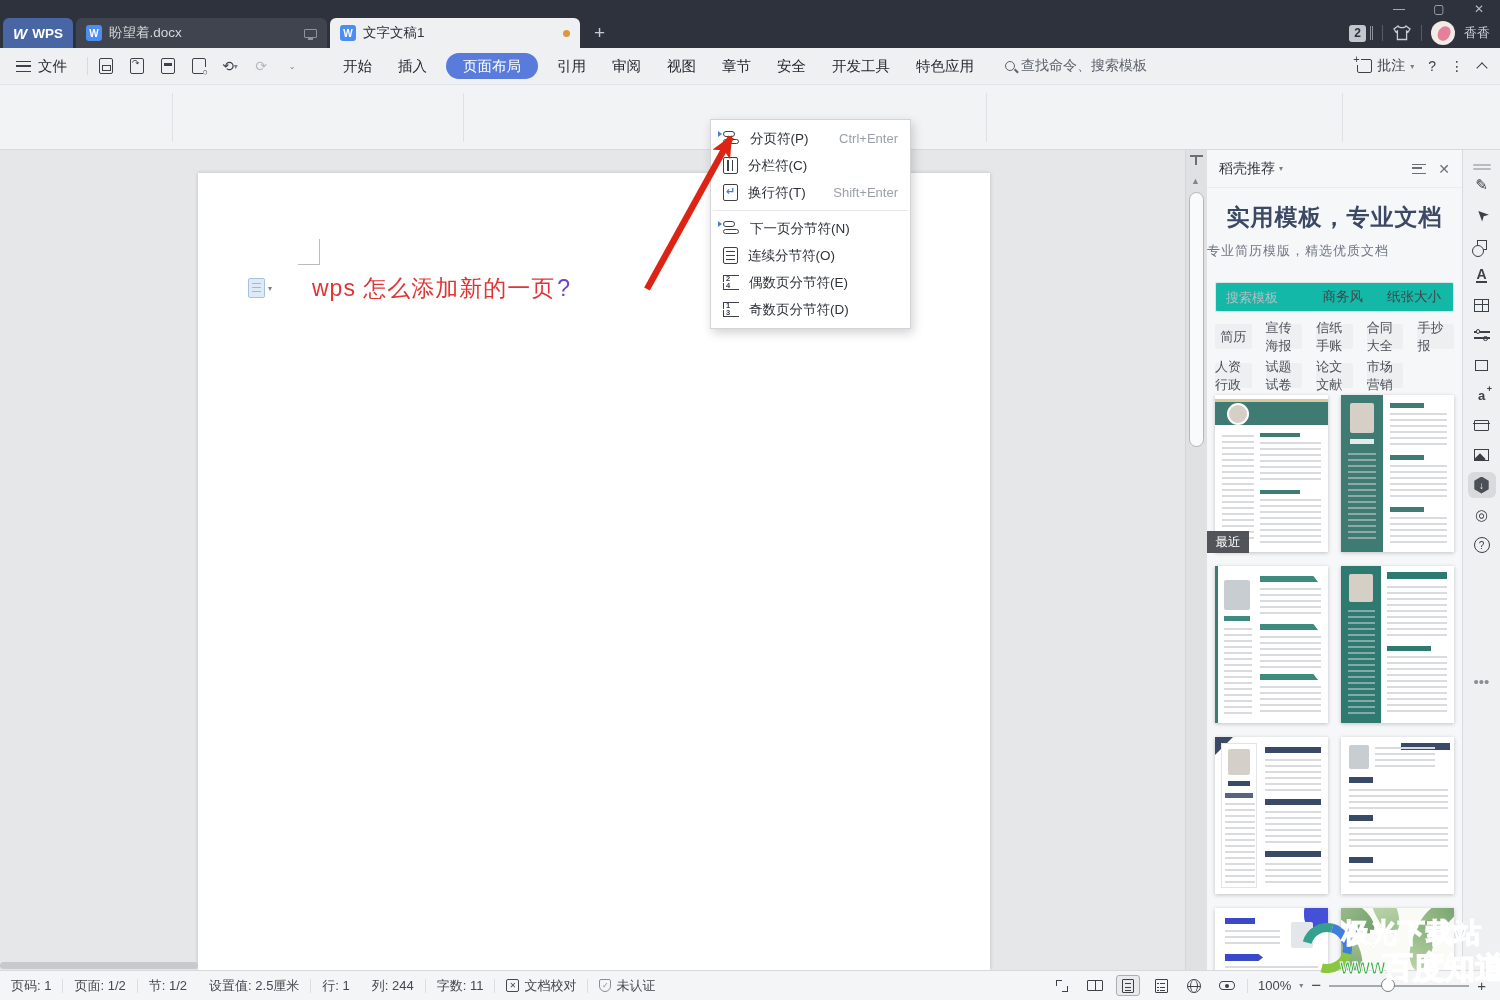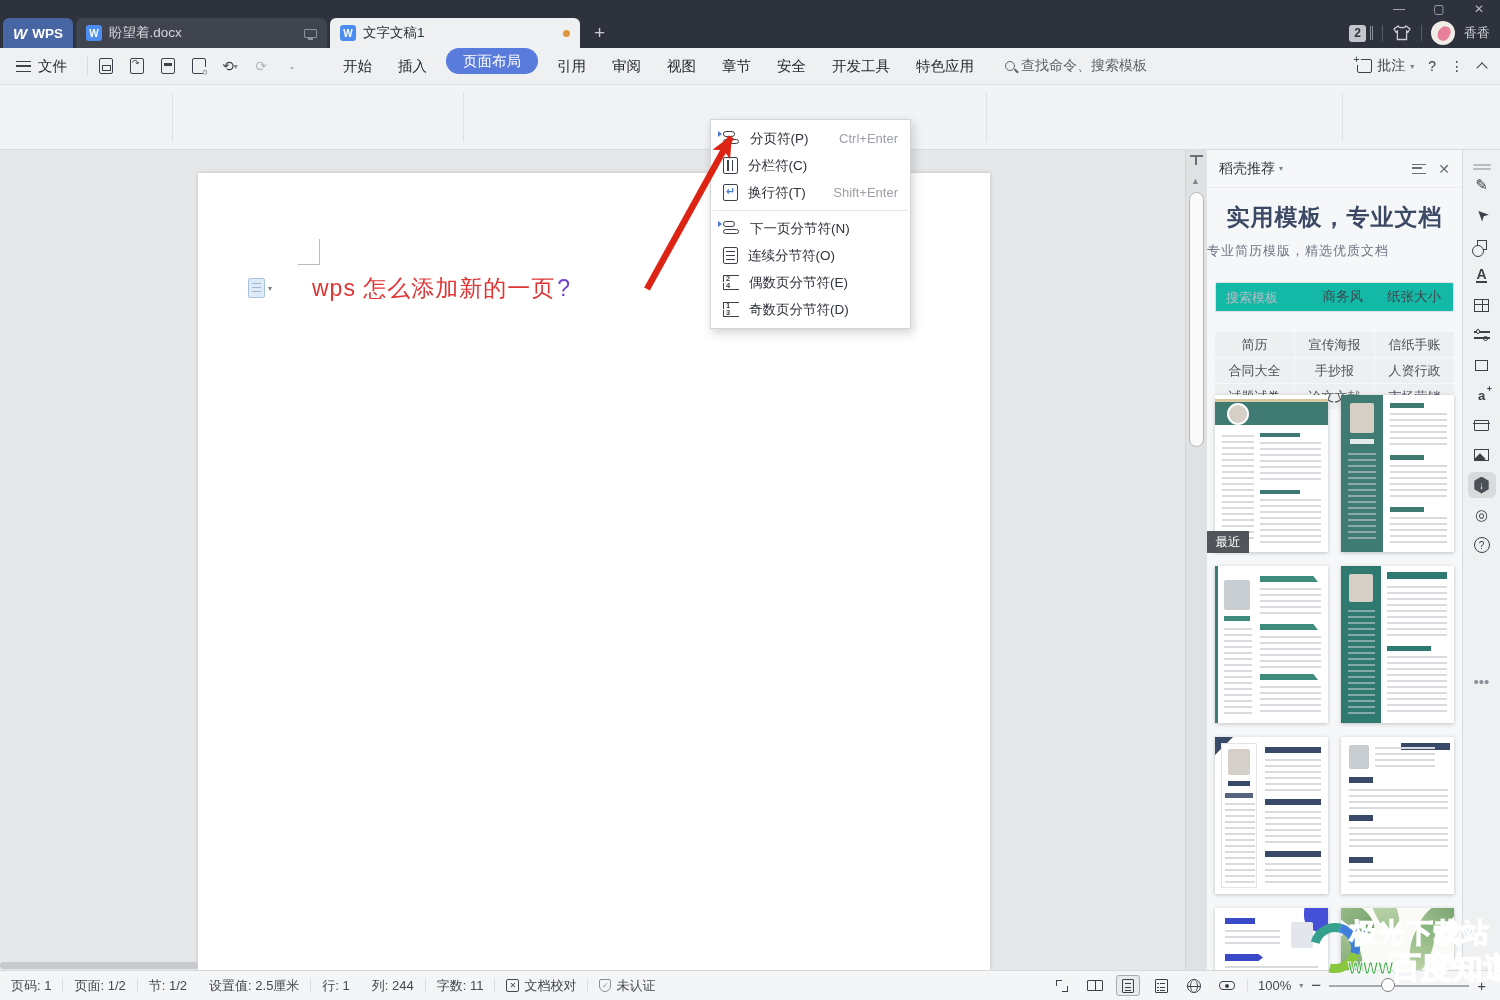--- a/index.html
+++ b/index.html
@@ -36,21 +36,21 @@
   .msep{width:1px;height:18px;background:#d9dadd;margin:0 6px}
   .qicons{display:flex;align-items:center;gap:7px;color:#3d4149}
   .qi{width:24px;height:24px;display:flex;align-items:center;justify-content:center;font-size:14px}
   .qpage{width:14px;height:16px;border:1.5px solid #3d4149;border-radius:2px;position:relative}
   .qpage.save::after{content:"";position:absolute;left:2px;bottom:2px;width:7px;height:4px;border:1.3px solid #3d4149}
   .qpage.exp::after{content:"↷";position:absolute;left:1px;top:-1px;font-size:9px}
   .qpage.prn::after{content:"";position:absolute;left:1.5px;top:4px;width:8px;height:3px;background:#3d4149}
   .qpage.prev::after{content:"○";position:absolute;right:-3px;bottom:-4px;font-size:9px;background:#eef0f2}
   .caret{font-size:8px;color:#7b7f87}
   .gray{color:#b4b7bd}
-  .mtabs{display:flex;align-items:flex-start;margin-left:26px}
+  .mtabs{display:flex;align-items:center;margin-left:26px}
   .mtab{padding:0 13px;height:37px;line-height:37px}
   .mtab.pill{background:#587bdc;color:#fff;border-radius:15px;height:26px;line-height:26px;margin:0 6px;padding:0 17px}
   .msearch{display:flex;align-items:center;gap:6px;color:#5d626b;margin-left:18px;font-size:14px}
   .lens{width:10px;height:10px;border:1.6px solid #5d626b;border-radius:50%;position:relative}
   .lens::after{content:"";position:absolute;left:8px;top:8px;width:5px;height:1.6px;background:#5d626b;transform:rotate(45deg)}
   .mright{margin-left:auto;display:flex;align-items:center;gap:14px;padding-right:14px;color:#3d4149;font-size:14px}
   .cmticon{width:15px;height:14px;border:1.5px solid #3d4149;border-radius:2px;position:relative}
   .cmticon::after{content:"+";position:absolute;left:-6px;top:-7px;font-size:11px;background:#eef0f2;padding:0 1px}
   .chev{width:8px;height:8px;border-left:1.7px solid #3d4149;border-top:1.7px solid #3d4149;transform:rotate(45deg);margin-top:4px}
   
@@ -142,21 +142,21 @@
   .sbhr{margin-left:auto;display:flex;align-items:center;gap:12px;color:#6b6f76}
   .listic{width:14px;height:10px;border-top:1.7px solid #6b6f76;border-bottom:1.7px solid #6b6f76;position:relative}
   .listic::after{content:"";position:absolute;left:0;top:2.6px;width:10px;height:1.7px;background:#6b6f76}
   .xic{font-size:14px}
   .sbtitle{margin-top:14px;text-align:center;font-size:23px;font-weight:bold;color:#3b4964;letter-spacing:1px}
   .sbsub{margin-top:9px;font-size:13px;color:#6e7684;letter-spacing:1px}
   .searchrow{margin:22px 8px 0;height:30px;background:#14b8a6;border:1px solid #e1e2e5;border-radius:2px;display:flex;align-items:center;font-size:13.5px}
   .searchrow input{border:none;outline:none;flex:1;min-width:0;padding:0 10px;font-size:13px;color:#3c4046;background:transparent;font-family:inherit}
   .searchrow input::placeholder{color:#b9bdc4}
   .stab{padding:0 12px;color:#40454d;white-space:nowrap}
-  .chips{margin:20px 8px 0;display:grid;grid-template-columns:repeat(3,1fr);gap:1px}
+  .chips{margin:12px 8px 0;display:grid;grid-template-columns:repeat(5,1fr);gap:14px}
   .chip{height:25px;background:#edeff1;border-radius:2px;display:flex;align-items:center;justify-content:center;font-size:13px;color:#4c5158}
   .thumbs{position:absolute;left:8px;top:245px;width:239px;display:grid;grid-template-columns:113px 113px;column-gap:13px;row-gap:14px}
   .tpl{position:relative;width:113px;height:157px;background:#fff;box-shadow:0 1px 4px rgba(0,0,0,.22);overflow:hidden}
   .lines{background:repeating-linear-gradient(#d9dbde 0 2px,transparent 2px 6px)}
   .recent{position:absolute;left:0;top:381px;width:42px;height:22px;background:rgba(72,76,81,.95);color:#fff;font-size:12.5px;display:flex;align-items:center;justify-content:center;z-index:5}
   .ph{background:#d6cfc6;border-radius:2px}
   .tealbar{background:#3f7b72}
   .navybar{background:#394a68}
   .leaf{position:absolute;width:52px;height:22px;border-radius:50% 50% 50% 50%/60% 60% 40% 40%;background:linear-gradient(100deg,#a8c493,#6f9f6a)}
   
@@ -206,21 +206,21 @@
   .outlic::before{content:"";position:absolute;left:1.5px;top:3px;width:1.5px;height:8px;background:repeating-linear-gradient(#3c4047 0 1.3px,transparent 1.3px 3.5px)}
   .globeic{width:14px;height:14px;border:1.5px solid #3c4047;border-radius:50%;position:relative}
   .globeic::before{content:"";position:absolute;left:0;top:50%;width:100%;height:1.3px;background:#3c4047}
   .globeic::after{content:"";position:absolute;left:50%;top:0;width:6px;height:100%;border:1.3px solid #3c4047;border-radius:50%;transform:translateX(-50%);border-top:none;border-bottom:none}
   .eyeic{width:16px;height:9px;border:1.5px solid #3c4047;border-radius:50% 50% 50% 50%/100% 100% 100% 100%;position:relative}
   .eyeic::after{content:"";position:absolute;left:5px;top:1.5px;width:4px;height:4px;border-radius:50%;background:#3c4047}
   .zoomctl{display:flex;align-items:center;gap:8px;padding-right:14px;color:#44484f}
   .ztrack{width:140px;height:2px;background:#a6a9ae;position:relative}
   .zknob{position:absolute;left:52px;top:-7px;width:14px;height:14px;border-radius:50%;background:#fdfdfd;border:1.4px solid #7d8087}
   
-  .wm{position:absolute;right:0;top:905px;width:190px;height:95px;z-index:70;pointer-events:none}
+  .wm{position:absolute;right:8px;top:905px;width:190px;height:95px;z-index:70;pointer-events:none}
   .swirl{position:absolute;left:0;top:18px;width:50px;height:50px;border-radius:50%;border:9px solid transparent;border-top-color:#35a08e;border-right-color:#3f7edb;border-bottom-color:#8bc63f;transform:rotate(-30deg)}
   .wm1{position:absolute;left:40px;top:10px;font-size:27px;font-weight:900;color:#3f7edb;-webkit-text-stroke:1.3px #fff;letter-spacing:1px;white-space:nowrap}
   .wmw{position:absolute;left:38px;top:55px;font-size:16px;font-weight:bold;color:#3fae49;-webkit-text-stroke:.8px #fff}
   .wm2{position:absolute;left:80px;top:42px;font-size:31px;font-weight:900;color:#f3b73a;-webkit-text-stroke:1.3px #fff;white-space:nowrap}
 </style>
 </head>
 <body>
 
 <div id="app">
 

